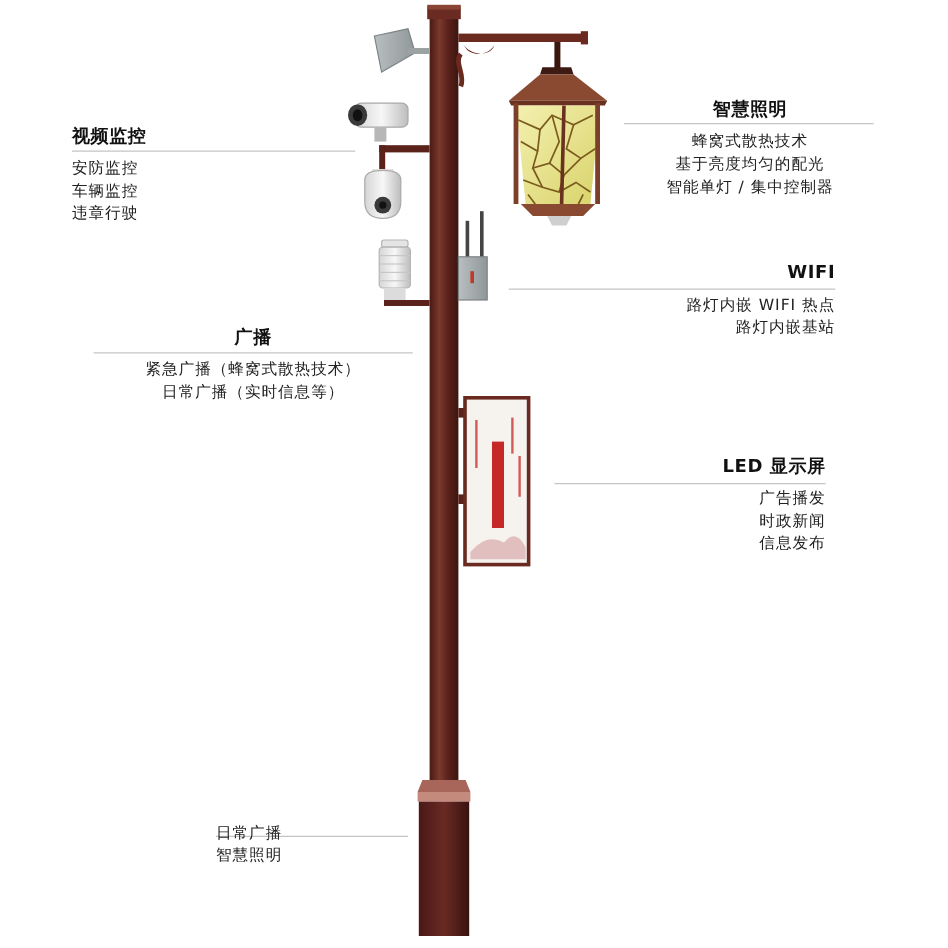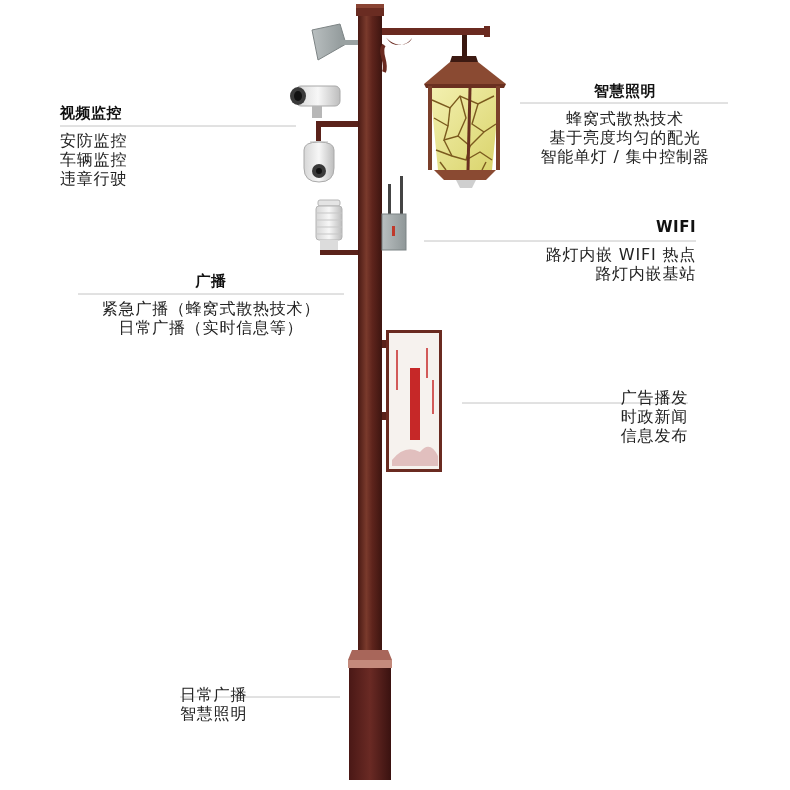--- a/index.html
+++ b/index.html
@@ -4,21 +4,21 @@
 <style>
   html, body { margin: 0; padding: 0; background: #ffffff; }
   body { width: 790px; height: 790px; position: relative; overflow: hidden;
          font-family: "DejaVu Sans", "Liberation Sans", sans-serif; color: #1a1a1a; }
   .stage { position: absolute; left: 0; top: 0; width: 790px; height: 790px; }
   svg.illus { position: absolute; left: 0; top: 0; }
 
   .callout { position: absolute; }
   .callout .title { font-weight: bold; font-size: 15px; line-height: 18px; color: #111; letter-spacing: 0.5px; }
   .callout .rule { height: 0; border-top: 1px solid #bdbdbd; margin: 4px 0 4px 0; }
-  .callout .item { font-size: 16px; line-height: 19px; color: #222; letter-spacing: 0.8px; white-space: nowrap; }
+  .callout .item { font-size: 13px; line-height: 19px; color: #222; letter-spacing: 0.8px; white-space: nowrap; }
   .callout.right { text-align: right; }
 
   #c-video   { left: 60px;  top: 104px; width: 236px; }
   #c-light   { left: 522px; top: 82px;  width: 206px; text-align: center; }
   #c-wifi    { left: 424px; top: 218px; width: 272px; }
   #c-bcast   { left: 78px;  top: 272px; width: 266px; text-align: center; }
   #c-led     { left: 462px; top: 379px; width: 226px; }
   #c-charge  { left: 180px; top: 676px; width: 160px; }
 </style>
 </head>
@@ -188,20 +188,21 @@
   </div>
 
   <div class="callout" id="c-bcast">
     <div class="title">广播</div>
     <div class="rule" style="visibility:hidden"></div>
     <div class="item">紧急广播（蜂窝式散热技术）</div>
     <div class="item">日常广播（实时信息等）</div>
   </div>
 
   <div class="callout right" id="c-led">
+    <div class="title">LED 显示屏</div>
     <div class="rule" style="visibility:hidden"></div>
     <div class="item">广告播发</div>
     <div class="item">时政新闻</div>
     <div class="item">信息发布</div>
   </div>
 
   <div class="callout" id="c-charge">
     <div class="rule" style="visibility:hidden"></div>
     <div class="item">日常广播</div>
     <div class="item">智慧照明</div>

